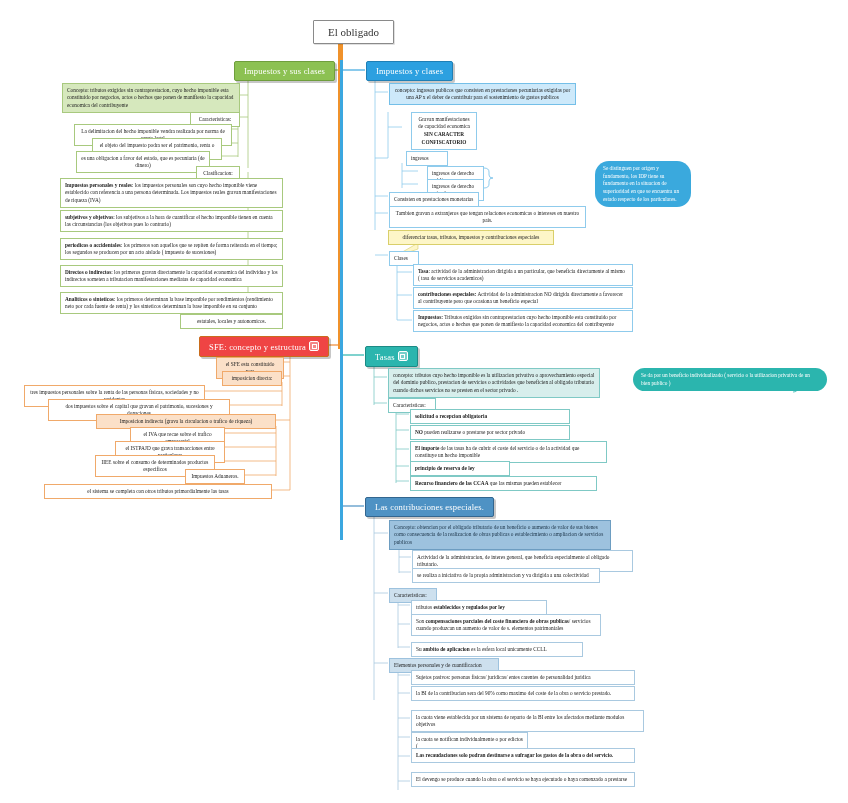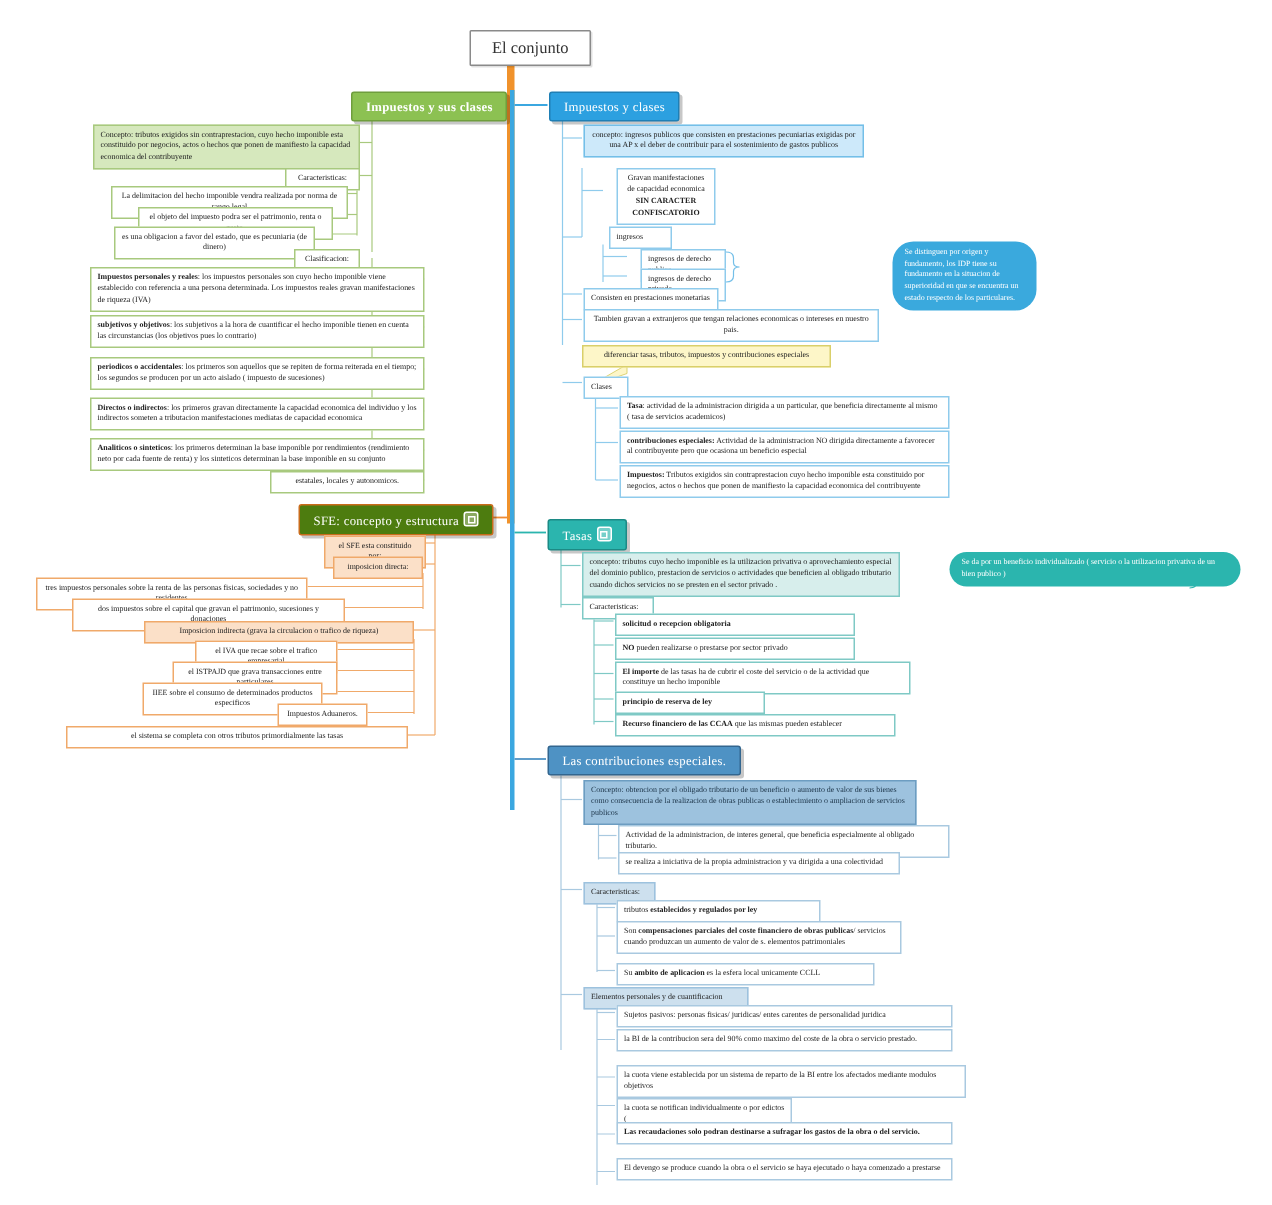--- a/index.html
+++ b/index.html
@@ -6,23 +6,23 @@
   body{width:848px;height:803px;position:relative;overflow:hidden;
        font-family:"Liberation Serif", serif;color:#222;}
   .node{position:absolute;box-sizing:border-box;}
   
   .root{border:1px solid #8a8a8a;background:#fff;color:#333;
         font-size:11px;padding:5px 14px;border-radius:1px;
         box-shadow:1px 1px 0 rgba(0,0,0,.12);}
   
   .hdr{color:#fff;font-size:8.5px;padding:4px 9px;border-radius:2px;
        letter-spacing:.2px;box-shadow:2px 2px 0 rgba(0,0,0,.22);}
-  .hdr-green{background:#8cc152;border:1px solid #6f9e3d;font-weight:bold;}
+  .hdr-green{background:#8cc152;border:1px solid #6f9e3d;}
   .hdr-blue{background:#2ca0e0;border:1px solid #1f7fb5;}
-  .hdr-orange{background:#4d7c0f;border:1px solid #c96c1c;}
+  .hdr-orange{background:#ef4444;border:1px solid #c96c1c;}
   .hdr-teal{background:#2bb5ae;border:1px solid #1c8a85;}
   .hdr-steel{background:#4e92c4;border:1px solid #33668f;}
   
   .bx{font-size:5.3px;line-height:1.45;padding:2.5px 4px;background:#fff;}
   .g-fill{background:#d6e8bd;border:1px solid #a8c97e;}
   .g-line{background:#fff;border:1px solid #a8c97e;}
   .o-line{background:#fff;border:1px solid #f0a96a;}
   .o-fill{background:#fbe0c8;border:1px solid #f0a96a;}
   .b-fill{background:#cde9fa;border:1px solid #74bfe8;}
   .b-line{background:#fff;border:1px solid #8fcbec;}
@@ -137,21 +137,21 @@
   <path d="M398 670 L398 790" stroke="#a9c9e0" stroke-width="0.8" fill="none"></path>
   <path d="M398 675 L410 675" stroke="#a9c9e0" stroke-width="0.8" fill="none"></path>
   <path d="M398 693 L410 693" stroke="#a9c9e0" stroke-width="0.8" fill="none"></path>
   <path d="M398 718 L410 718" stroke="#a9c9e0" stroke-width="0.8" fill="none"></path>
   <path d="M398 737 L410 737" stroke="#a9c9e0" stroke-width="0.8" fill="none"></path>
   <path d="M398 756 L410 756" stroke="#a9c9e0" stroke-width="0.8" fill="none"></path>
   <path d="M398 781 L410 781" stroke="#a9c9e0" stroke-width="0.8" fill="none"></path>
 </svg>
 
 <div class="node root" style="left:313px;top:20px;">
-  <span>El conjunto</span>
+  <span>El obligado</span>
 </div>
 
 <div class="node hdr hdr-green" style="left:234px;top:61px;">
   <span>Impuestos y sus clases</span>
 </div>
 
 <div class="node bx g-fill" style="left:62px;top:83px;width:178px;">
   <span>Concepto: tributos exigidos sin contraprestacion, cuyo hecho imponible esta constituido por negocios, actos o hechos que ponen de manifiesto la capacidad economica del contribuyente</span>
 </div>
 

